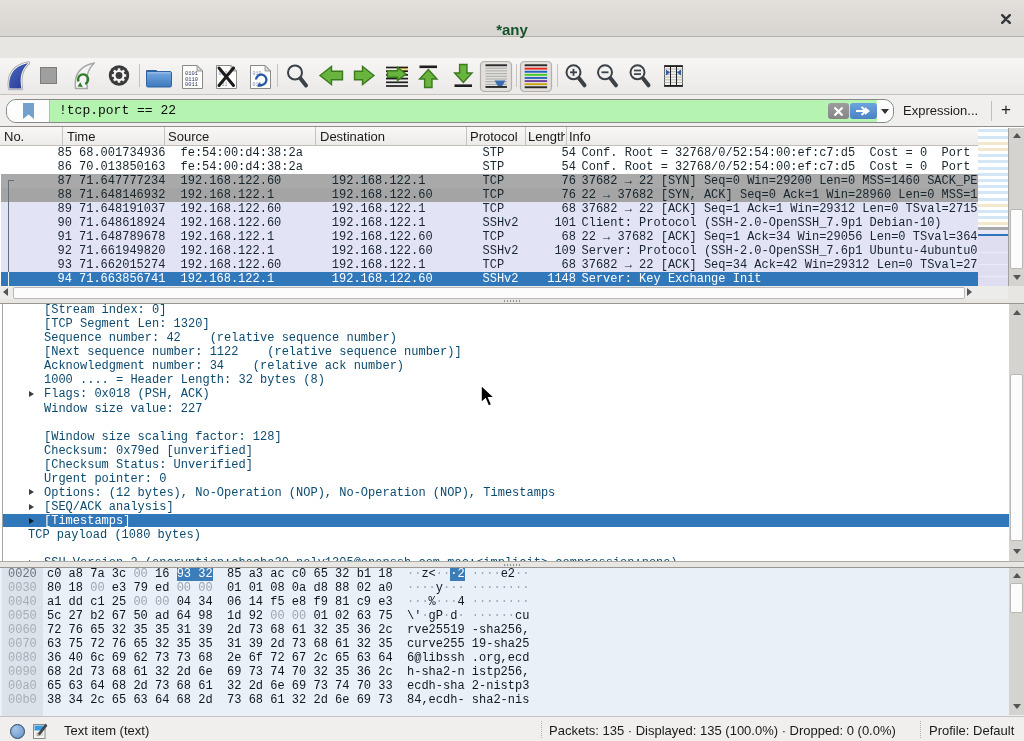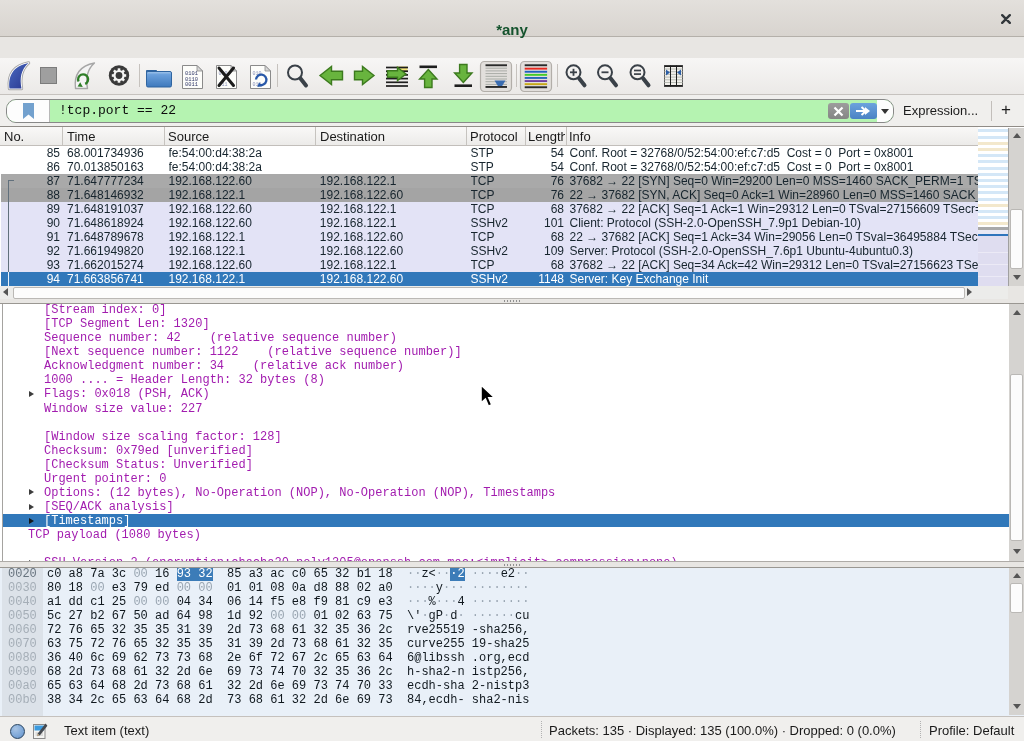--- a/index.html
+++ b/index.html
@@ -14,33 +14,33 @@
 
 #toolbar{left:0;top:58px;width:1024px;height:36px;background:linear-gradient(#f7f6f5,#ebe9e7);border-bottom:1px solid #c6c2be;}
 
 #filterbar{left:0;top:95px;width:1024px;height:31px;background:#f0efed;border-bottom:1px solid #908c87;}
 #finput{left:6px;top:99px;width:886px;height:22px;border:1px solid #888;border-radius:10px;background:#b5f3b1;overflow:hidden;}
 
 #plist{left:0;top:127px;width:1024px;height:158.7px;background:#fff;}
 #phead{left:0;top:127px;width:978px;height:18px;background:linear-gradient(#f9f8f7,#ecebe9);border-bottom:1px solid #c2beba;font-size:13px;color:#1a1a1a;}
 .hcol{position:absolute;top:2px;}
 .hdiv{position:absolute;top:0;width:1px;height:18px;background:#c6c3bf;}
-.pcol{position:absolute;top:0;font-family:Liberation Sans, sans-serif;font-size:12px;line-height:14.03px;color:#17252e;}
+.pcol{position:absolute;top:0;font-family:Liberation Mono, monospace;font-size:12px;line-height:14.03px;color:#17252e;padding-left:12px;}
 .pl{white-space:pre;overflow:hidden;}
 .pl{height:14.03px;}
 .sel{color:#fff !important;}
 .hg{color:#9aa6b2;}
 .sbthumb{position:absolute;background:#fcfcfc;border:1px solid #bab8b5;border-radius:2px;}
 .arr-u{position:absolute;width:0;height:0;border-left:4px solid transparent;border-right:4px solid transparent;border-bottom:5px solid #555;}
 .arr-d{position:absolute;width:0;height:0;border-left:4px solid transparent;border-right:4px solid transparent;border-top:5px solid #555;}
 .arr-l{position:absolute;width:0;height:0;border-top:4px solid transparent;border-bottom:4px solid transparent;border-right:5px solid #555;}
 .arr-r{position:absolute;width:0;height:0;border-top:4px solid transparent;border-bottom:4px solid transparent;border-left:5px solid #555;}
 
 #tree{left:0;top:303px;width:1024px;height:257px;background:#fff;border-top:1px solid #9a9792;border-bottom:1px solid #aeaba7;overflow:hidden;}
-.trow{position:absolute;left:0;width:1009px;height:14.07px;font-family:"Liberation Mono",monospace;font-size:12px;line-height:14.07px;white-space:pre;color:#a21caf;}
+.trow{position:absolute;left:0;width:1009px;height:14.07px;font-family:"Liberation Mono",monospace;font-size:12px;line-height:14.07px;white-space:pre;color:#0c4a6e;}
 .tarr{position:absolute;top:3.5px;width:0;height:0;border-top:3.5px solid transparent;border-bottom:3.5px solid transparent;border-left:5px solid #3c3c3c;}
 .tarrd{position:absolute;top:5px;width:0;height:0;border-left:3.5px solid transparent;border-right:3.5px solid transparent;border-top:5px solid #3c3c3c;}
 
 #hex{left:0;top:567px;width:1024px;height:148px;background:#e9f0f8;border-top:1px solid #9a9792;overflow:hidden;}
 
 #status{left:0;top:716px;width:1024px;height:25px;background:#f0efed;border-top:1px solid #c5c1bd;font-size:13px;color:#1a1a1a;}
 </style></head>
 <body>
 <div class="abs" id="titlebar"></div>
 <div class="abs" id="title">*any</div>

